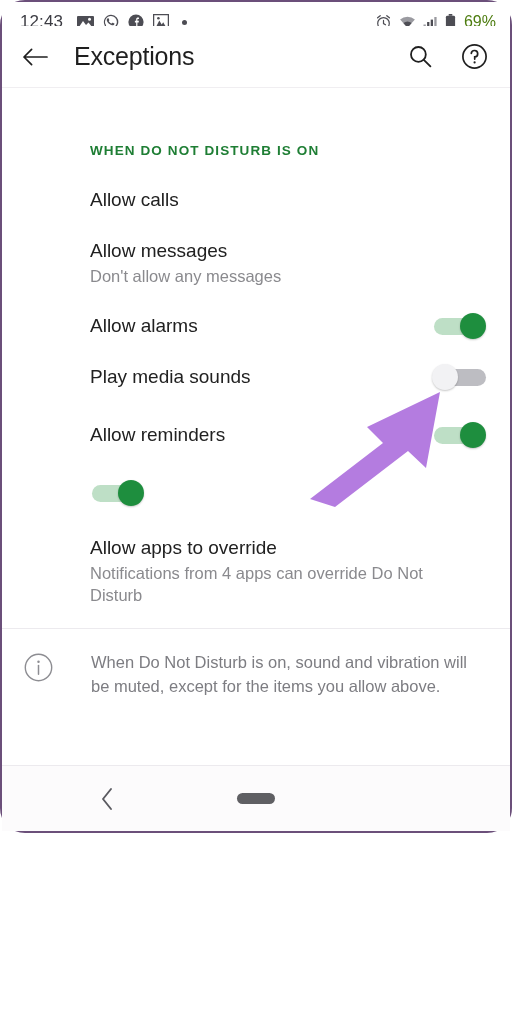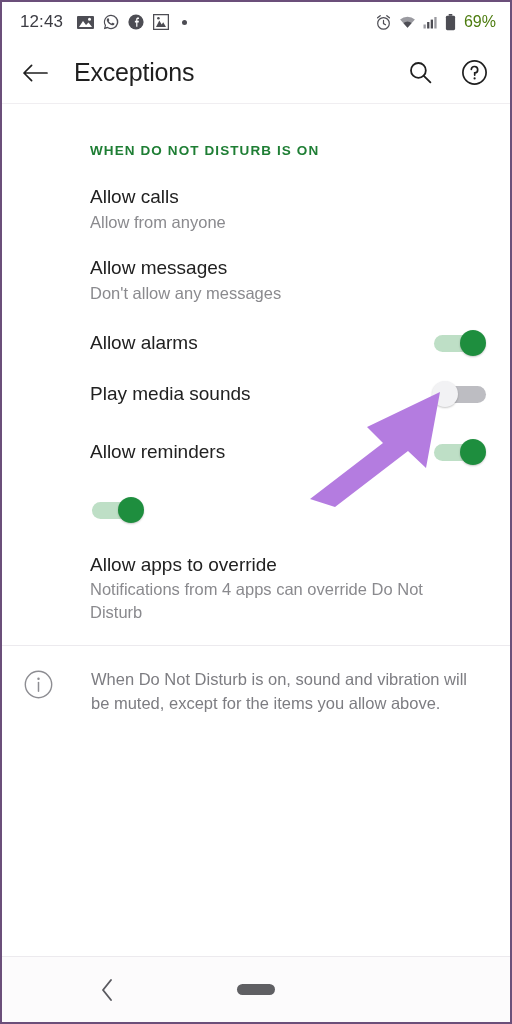--- a/index.html
+++ b/index.html
@@ -4,26 +4,27 @@
 <style>
   * { margin:0; padding:0; box-sizing:border-box; }
   html, body {
     width:512px; height:1024px;
     background:#ffffff;
     font-family:"Liberation Sans", sans-serif;
     overflow:hidden;
   }
   #phone {
     position:relative;
-    width:512px; height:1024px;
+    width:512px; height:833px;
     background:#ffffff;
     border-left:2px solid #6b4f7a;
     border-right:2px solid #6b4f7a;
     border-top:2px solid #6b4f7a;
     border-bottom:2px solid #6b4f7a;
+    border-radius:25px;
   }
 
   
   .statusbar {
     position:absolute; top:0; left:0; right:0; height:40px;
     display:flex; align-items:center;
     padding:0 14px 0 18px;
     background:#ffffff;
   }
   .sb-time {
@@ -31,21 +32,21 @@
     font-family:"Liberation Sans", sans-serif;
   }
   .sb-left-icons { display:flex; align-items:center; gap:9px; margin-left:14px; }
   .sb-right { margin-left:auto; display:flex; align-items:center; gap:7px; }
   .sb-batt-text { font-size:16px; color:#4d7c0f; margin-left:1px; }
   .sb-dot { width:5px; height:5px; border-radius:50%; background:#4d4d54; display:inline-block; margin-left:4px;}
   .ico { display:inline-flex; align-items:center; justify-content:center; }
 
   
   .appbar {
-    position:absolute; top:40px; left:0; right:0; height:62px;
+    position:absolute; top:24px; left:0; right:0; height:62px;
     display:flex; align-items:center;
     padding:0 22px 0 20px;
     background:#ffffff;
     border-bottom:1px solid #f0eef1;
   }
   .appbar-title {
     font-size:25px; color:#1f1f1f; margin-left:26px;
     font-family:"Liberation Sans", sans-serif;
     font-weight:400; letter-spacing:-.2px;
   }
@@ -219,21 +220,20 @@
     </span>
   </div>
 
   <div class="content">
 
     <div class="section-header">WHEN DO NOT DISTURB IS ON</div>
 
     <div class="row r-calls">
       <div class="row-texts">
         <div class="row-title">Allow calls</div>
-        <div class="row-sub">Allow from anyone</div>
       </div>
     </div>
 
     <div class="row r-messages">
       <div class="row-texts">
         <div class="row-title">Allow messages</div>
         <div class="row-sub">Don't allow any messages</div>
       </div>
     </div>
 

